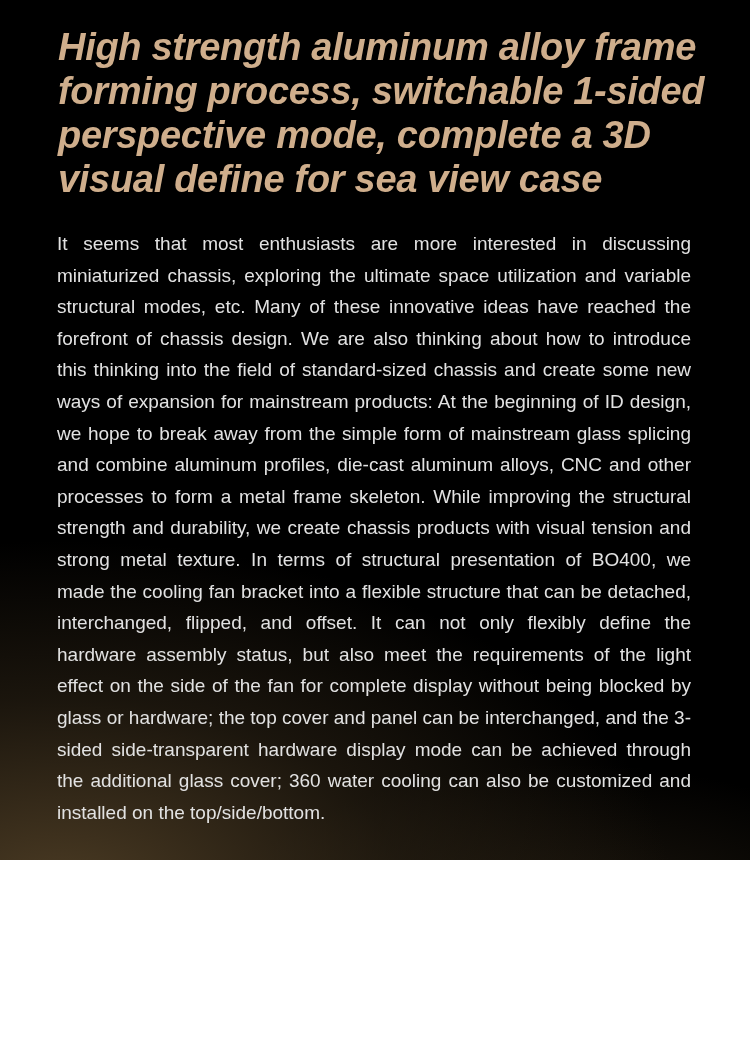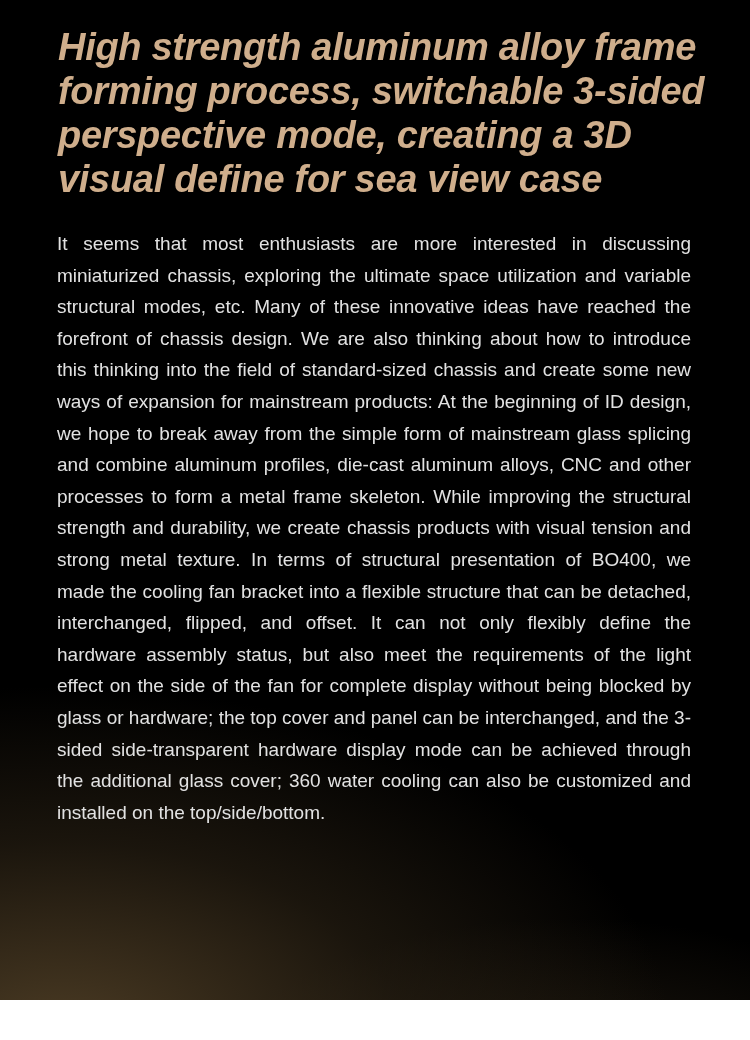--- a/index.html
+++ b/index.html
@@ -8,21 +8,21 @@
   }
   body {
     width: 750px;
     height: 1040px;
     overflow: hidden;
     font-family: "Liberation Sans", sans-serif;
   }
   .page {
     position: relative;
     width: 750px;
-    height: 1000px;
+    height: 860px;
     box-sizing: border-box;
     background:
       radial-gradient(ellipse 900px 520px at 8% 104%, rgba(80, 63, 38, 0.95) 0%, rgba(48, 38, 23, 0.55) 38%, rgba(0, 0, 0, 0) 68%),
       radial-gradient(ellipse 520px 260px at 76% 110%, rgba(62, 49, 29, 0.55) 0%, rgba(0, 0, 0, 0) 70%),
       #000000;
   }
   .heading {
     position: absolute;
     left: 58px;
     top: 25px;
@@ -50,18 +50,18 @@
     color: #e2e2e2;
     text-align: justify;
   }
 </style>
 </head>
 <body>
 
 <div class="page">
   <h1 class="heading">
       <div class="heading-line">High strength aluminum alloy frame</div>
-      <div class="heading-line">forming process, switchable 3-sided</div>
-      <div class="heading-line">perspective mode, creating a 3D</div>
+      <div class="heading-line">forming process, switchable 1-sided</div>
+      <div class="heading-line">perspective mode, complete a 3D</div>
       <div class="heading-line">visual define for sea view case</div>
     </h1>
   <p class="body-text">It seems that most enthusiasts are more interested in discussing miniaturized chassis, exploring the ultimate space utilization and variable structural modes, etc. Many of these innovative ideas have reached the forefront of chassis design. We are also thinking about how to introduce this thinking into the field of standard-sized chassis and create some new ways of expansion for mainstream products: At the beginning of ID design, we hope to break away from the simple form of mainstream glass splicing and combine aluminum profiles, die-cast aluminum alloys, CNC and other processes to form a metal frame skeleton. While improving the structural strength and durability, we create chassis products with visual tension and strong metal texture. In terms of structural presentation of BO400, we made the cooling fan bracket into a flexible structure that can be detached, interchanged, flipped, and offset. It can not only flexibly define the hardware assembly status, but also meet the requirements of the light effect on the side of the fan for complete display without being blocked by glass or hardware; the top cover and panel can be interchanged, and the 3-sided side-transparent hardware display mode can be achieved through the additional glass cover; 360 water cooling can also be customized and installed on the top/side/bottom.</p>
 </div>
 
 </body></html>

